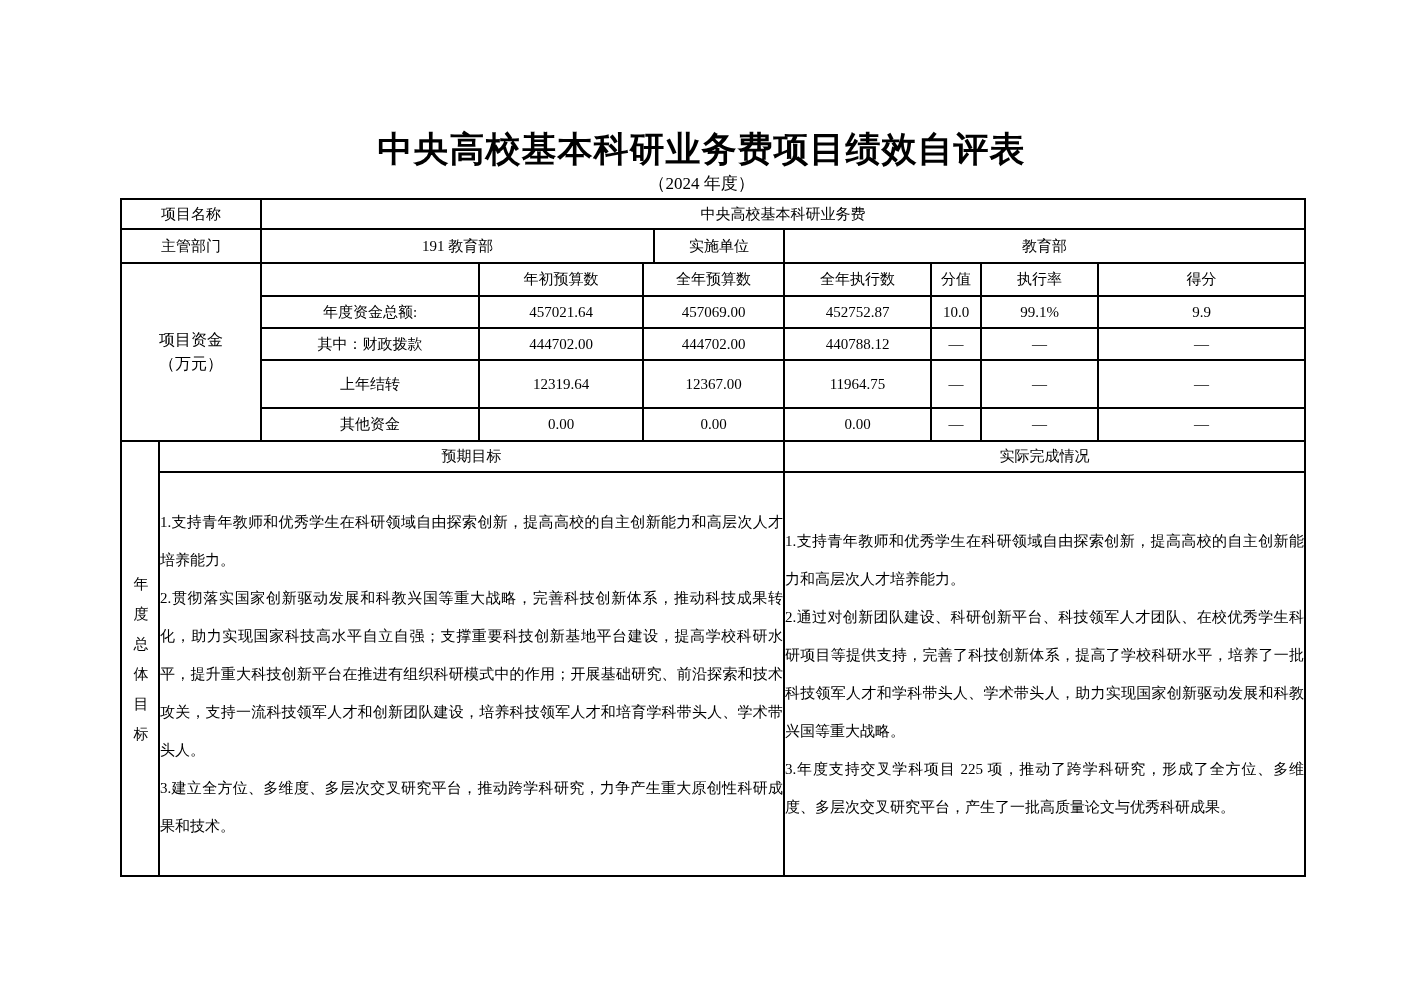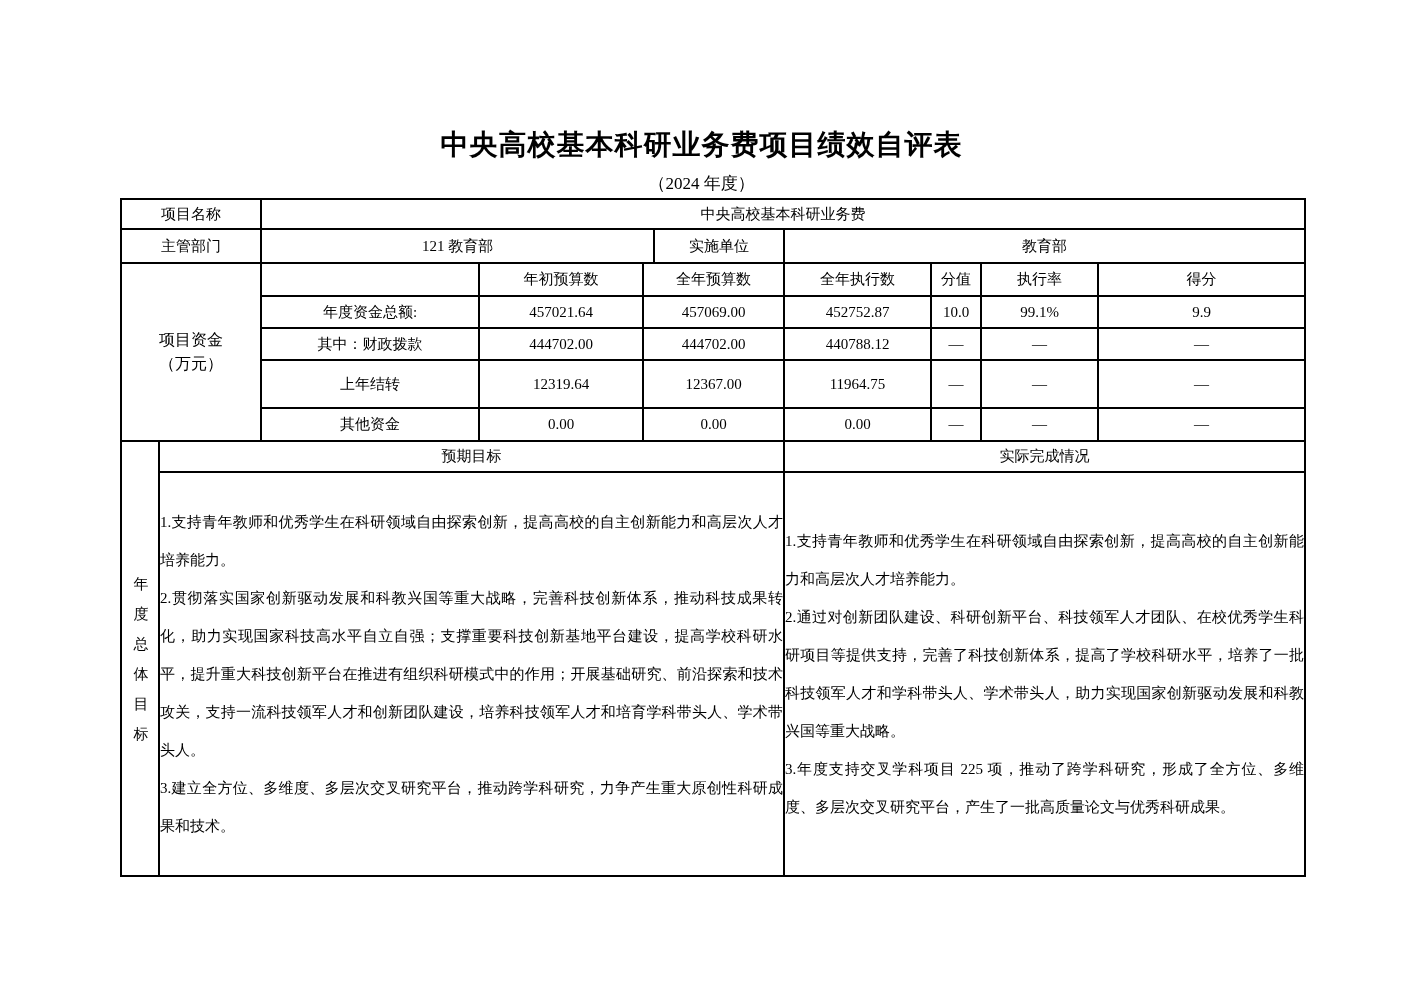--- a/index.html
+++ b/index.html
@@ -7,21 +7,21 @@
   body {
     width: 1403px; height: 992px;
     position: relative;
     font-family: "Liberation Serif", "DejaVu Serif", serif;
     color: #000000;
   }
   .page { position: absolute; inset: 0; background: #ffffff; }
 
   .doc-title {
     position: absolute; top: 126px; left: 0; width: 100%;
-    text-align: center; font-size: 28px; font-weight: bold;
+    text-align: center; font-size: 35px; font-weight: bold;
     letter-spacing: 1px;
   }
   .doc-subtitle {
     position: absolute; top: 172px; left: 0; width: 100%;
     text-align: center; font-size: 17px; font-weight: normal;
   }
 
   table.main {
     position: absolute; top: 198px; left: 120px;
     width: 1184px; table-layout: fixed;
@@ -87,21 +87,21 @@
     </colgroup>
 
     <tbody>
         <tr style="height:30px">
       <td colspan="2">项目名称</td>
       <td colspan="8">中央高校基本科研业务费</td>
     </tr>
 
     <tr style="height:34px">
       <td colspan="2">主管部门</td>
-      <td colspan="3">121 教育部</td>
+      <td colspan="3">191 教育部</td>
       <td>实施单位</td>
       <td colspan="4">教育部</td>
     </tr>
 
     <tr style="height:33px">
       <td colspan="2" rowspan="5" class="section-label">
         <div>项目资金</div>
         <div>（万元）</div>
       </td>
       <td></td>

